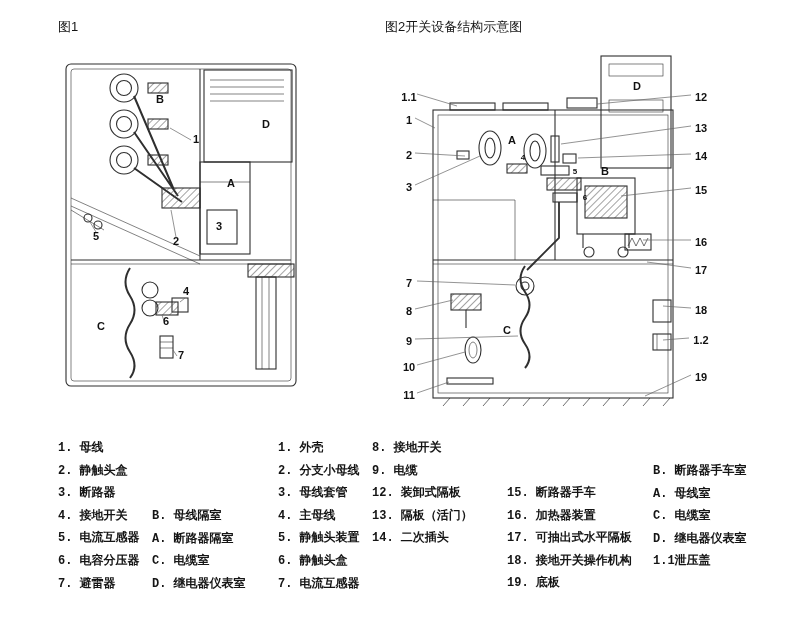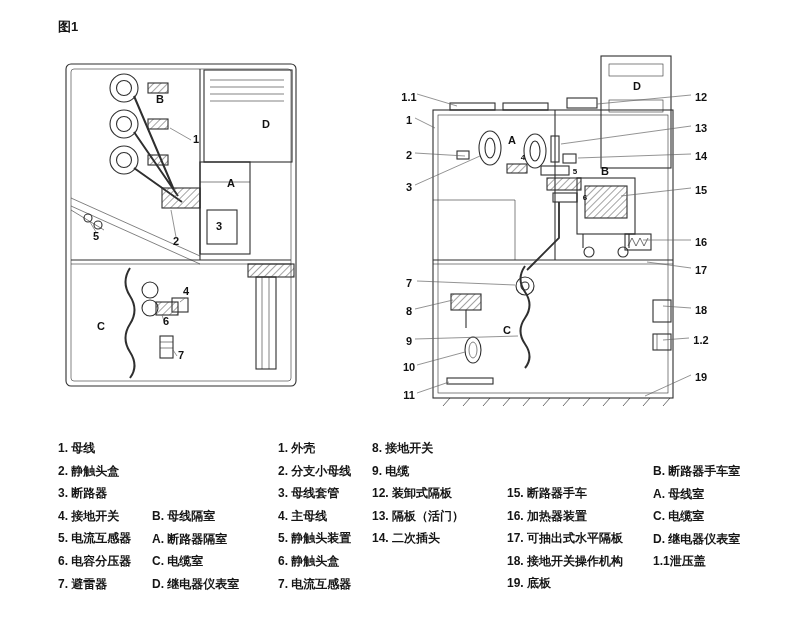--- a/index.html
+++ b/index.html
@@ -1,31 +1,32 @@
 <!DOCTYPE html>
 <html><head>
 <meta charset="utf-8">
 <style>
   html,body{margin:0;padding:0;background:#ffffff;}
   body{font-family:"Liberation Sans", sans-serif; color:#151515;}
   .page{position:relative;width:790px;height:624px;background:#ffffff;overflow:hidden;}
-  .fig-title{position:absolute;font-size:13px;font-weight:700;white-space:nowrap;text-align:right;}
+  .fig-title{position:absolute;font-size:13px;font-weight:400;white-space:nowrap;text-align:right;}
   .fig{position:absolute;}
   .lcol{position:absolute;font-size:12px;font-weight:700;line-height:22.6px;white-space:nowrap;}
-  .litem{height:22.6px;}
+  .litem{height:22.6px;font-family:Liberation Mono, monospace;}
   svg text{font-family:"Liberation Sans", sans-serif;}
   .c{font-size:11px;font-weight:700;fill:#111;}
   .t{font-size:8px;font-weight:700;fill:#111;}
 </style>
 </head>
 <body>
 
 <div class="page">
 
   <div class="fig-title" style="left:58px;top:18px">图1</div>
+  <div class="fig-title" style="left:385px;top:18px">图2开关设备结构示意图</div>
 
   <svg class="fig" style="left:52px;top:50px" width="255" height="345" viewBox="0 0 255 345">
     <defs>
       <pattern id="h1" width="5" height="5" patternUnits="userSpaceOnUse" patternTransform="rotate(45)">
         <line x1="0" y1="0" x2="0" y2="5" stroke="#555" stroke-width="1.1"></line>
       </pattern>
     </defs>
 
     <g stroke="#2f2f2f" fill="none" stroke-width="1.1">
       <rect x="14" y="14" width="230" height="322" rx="5"></rect>

